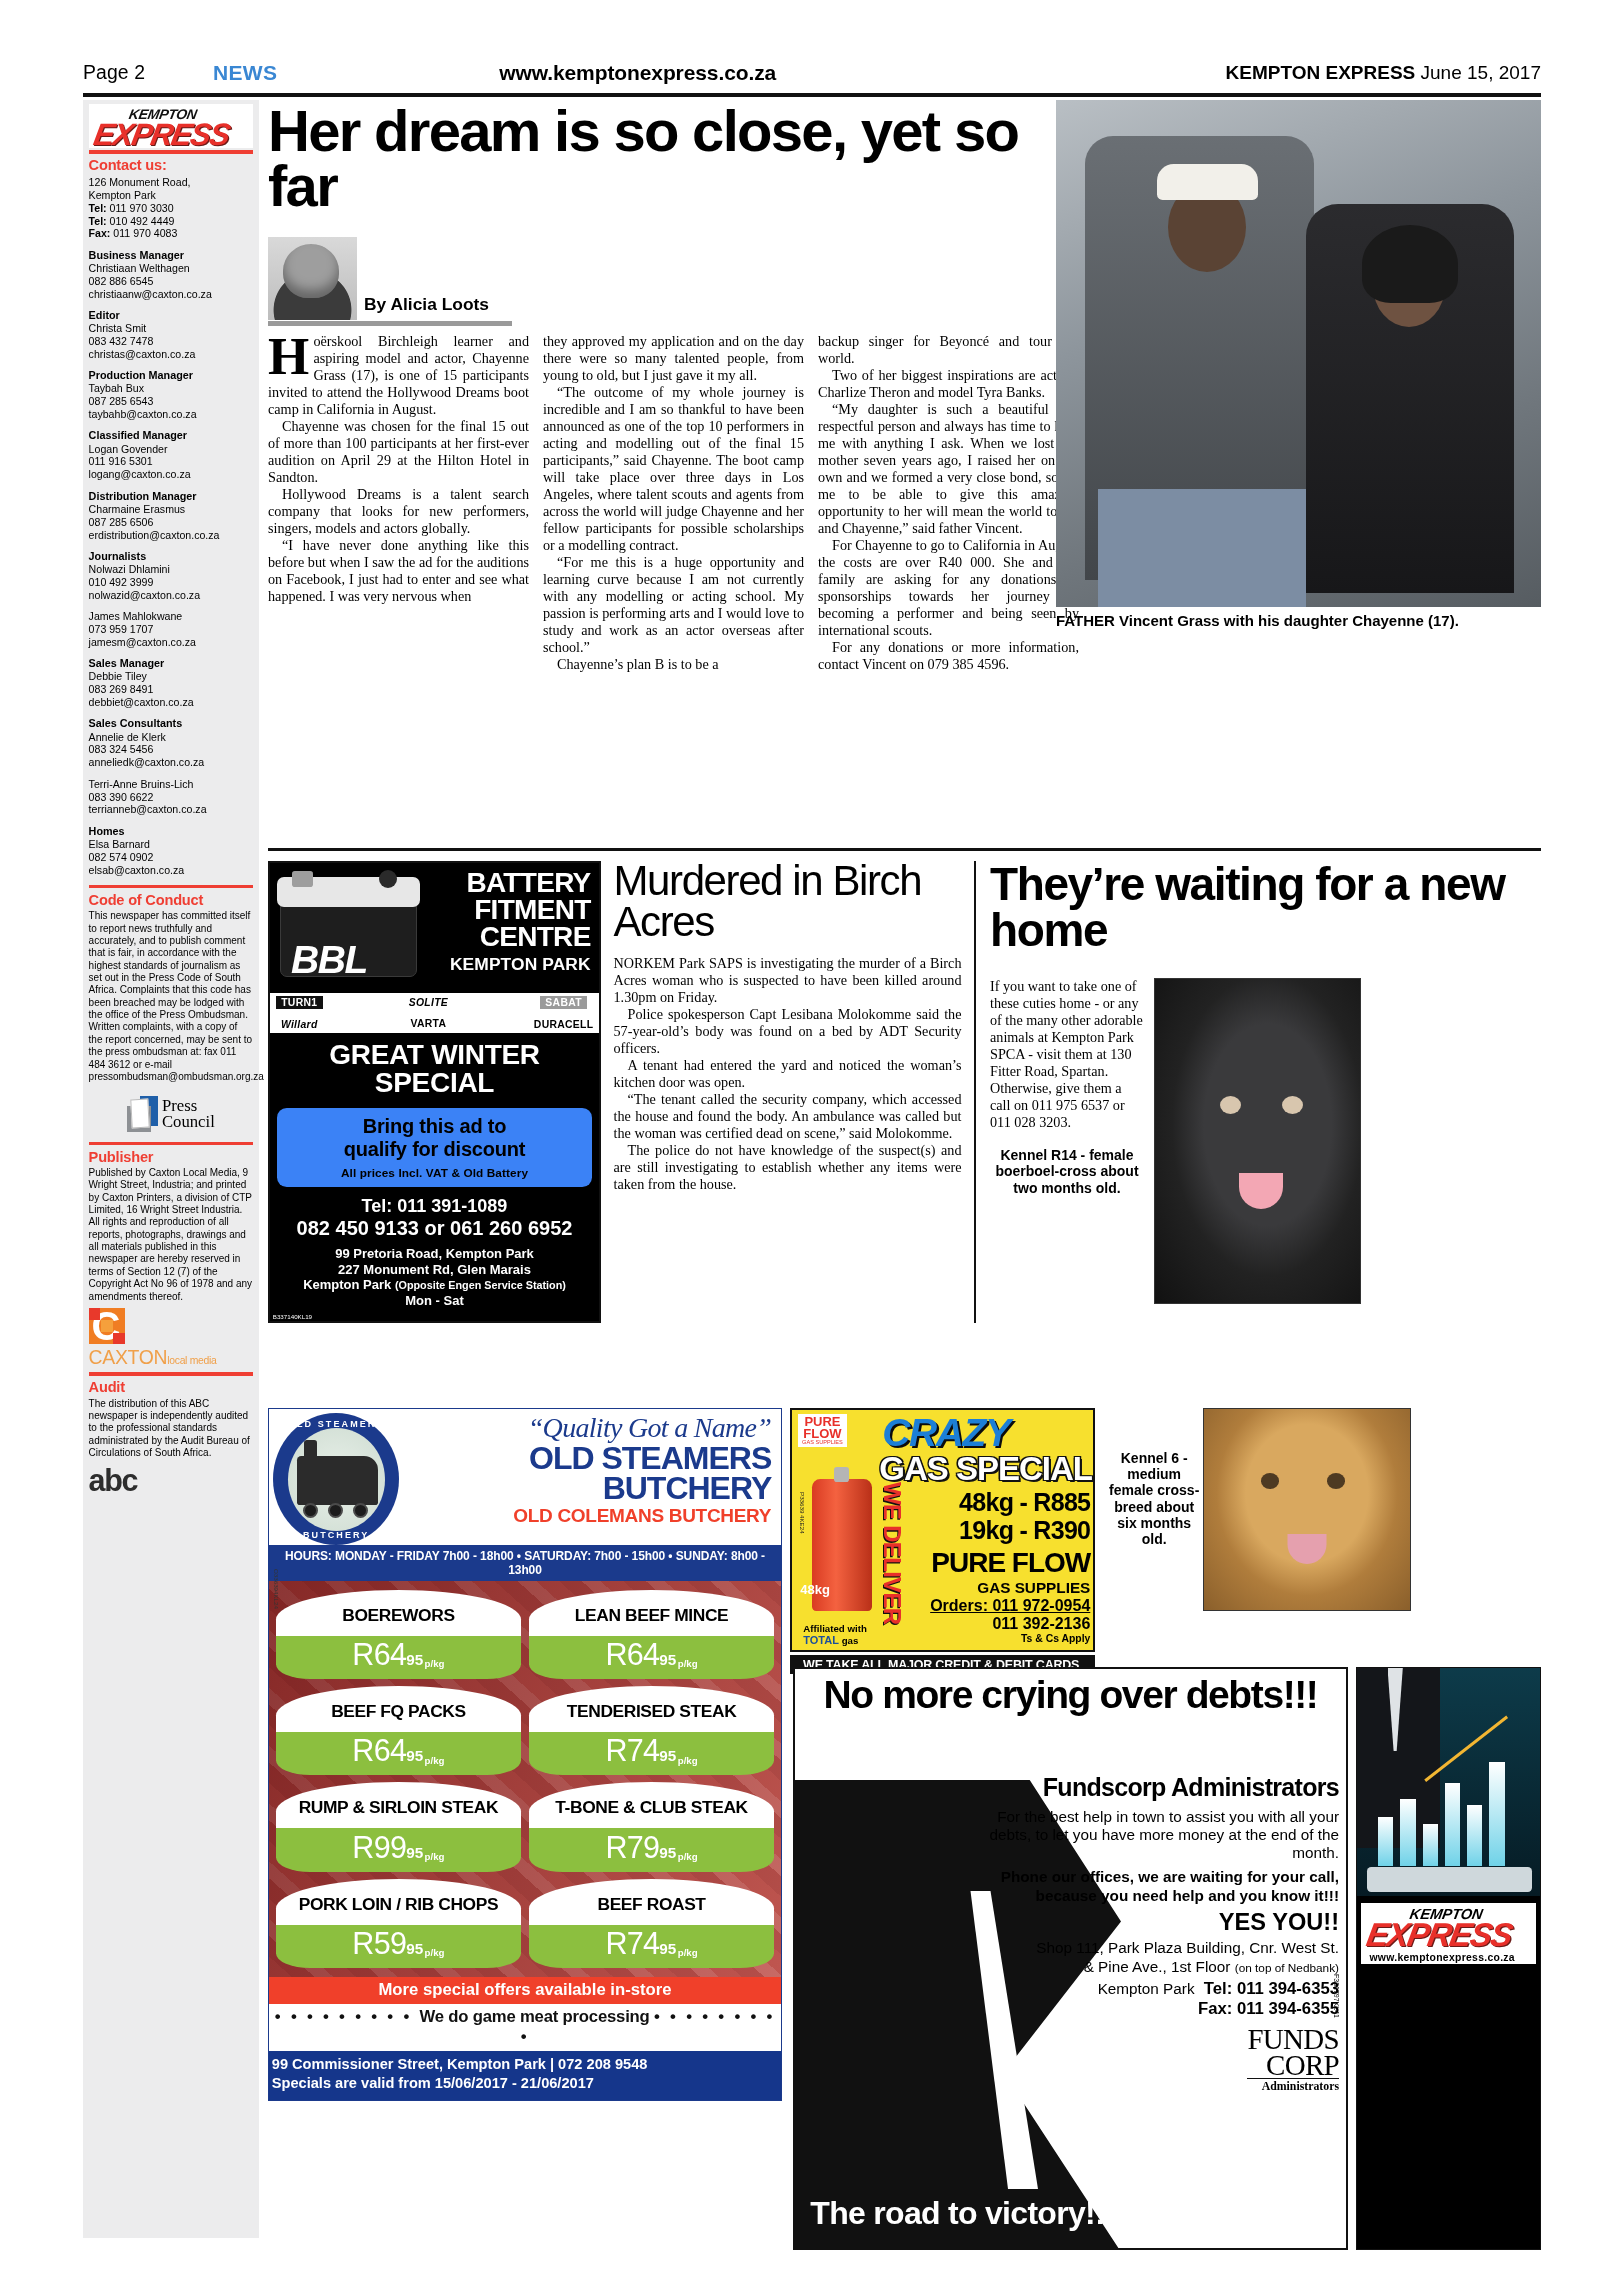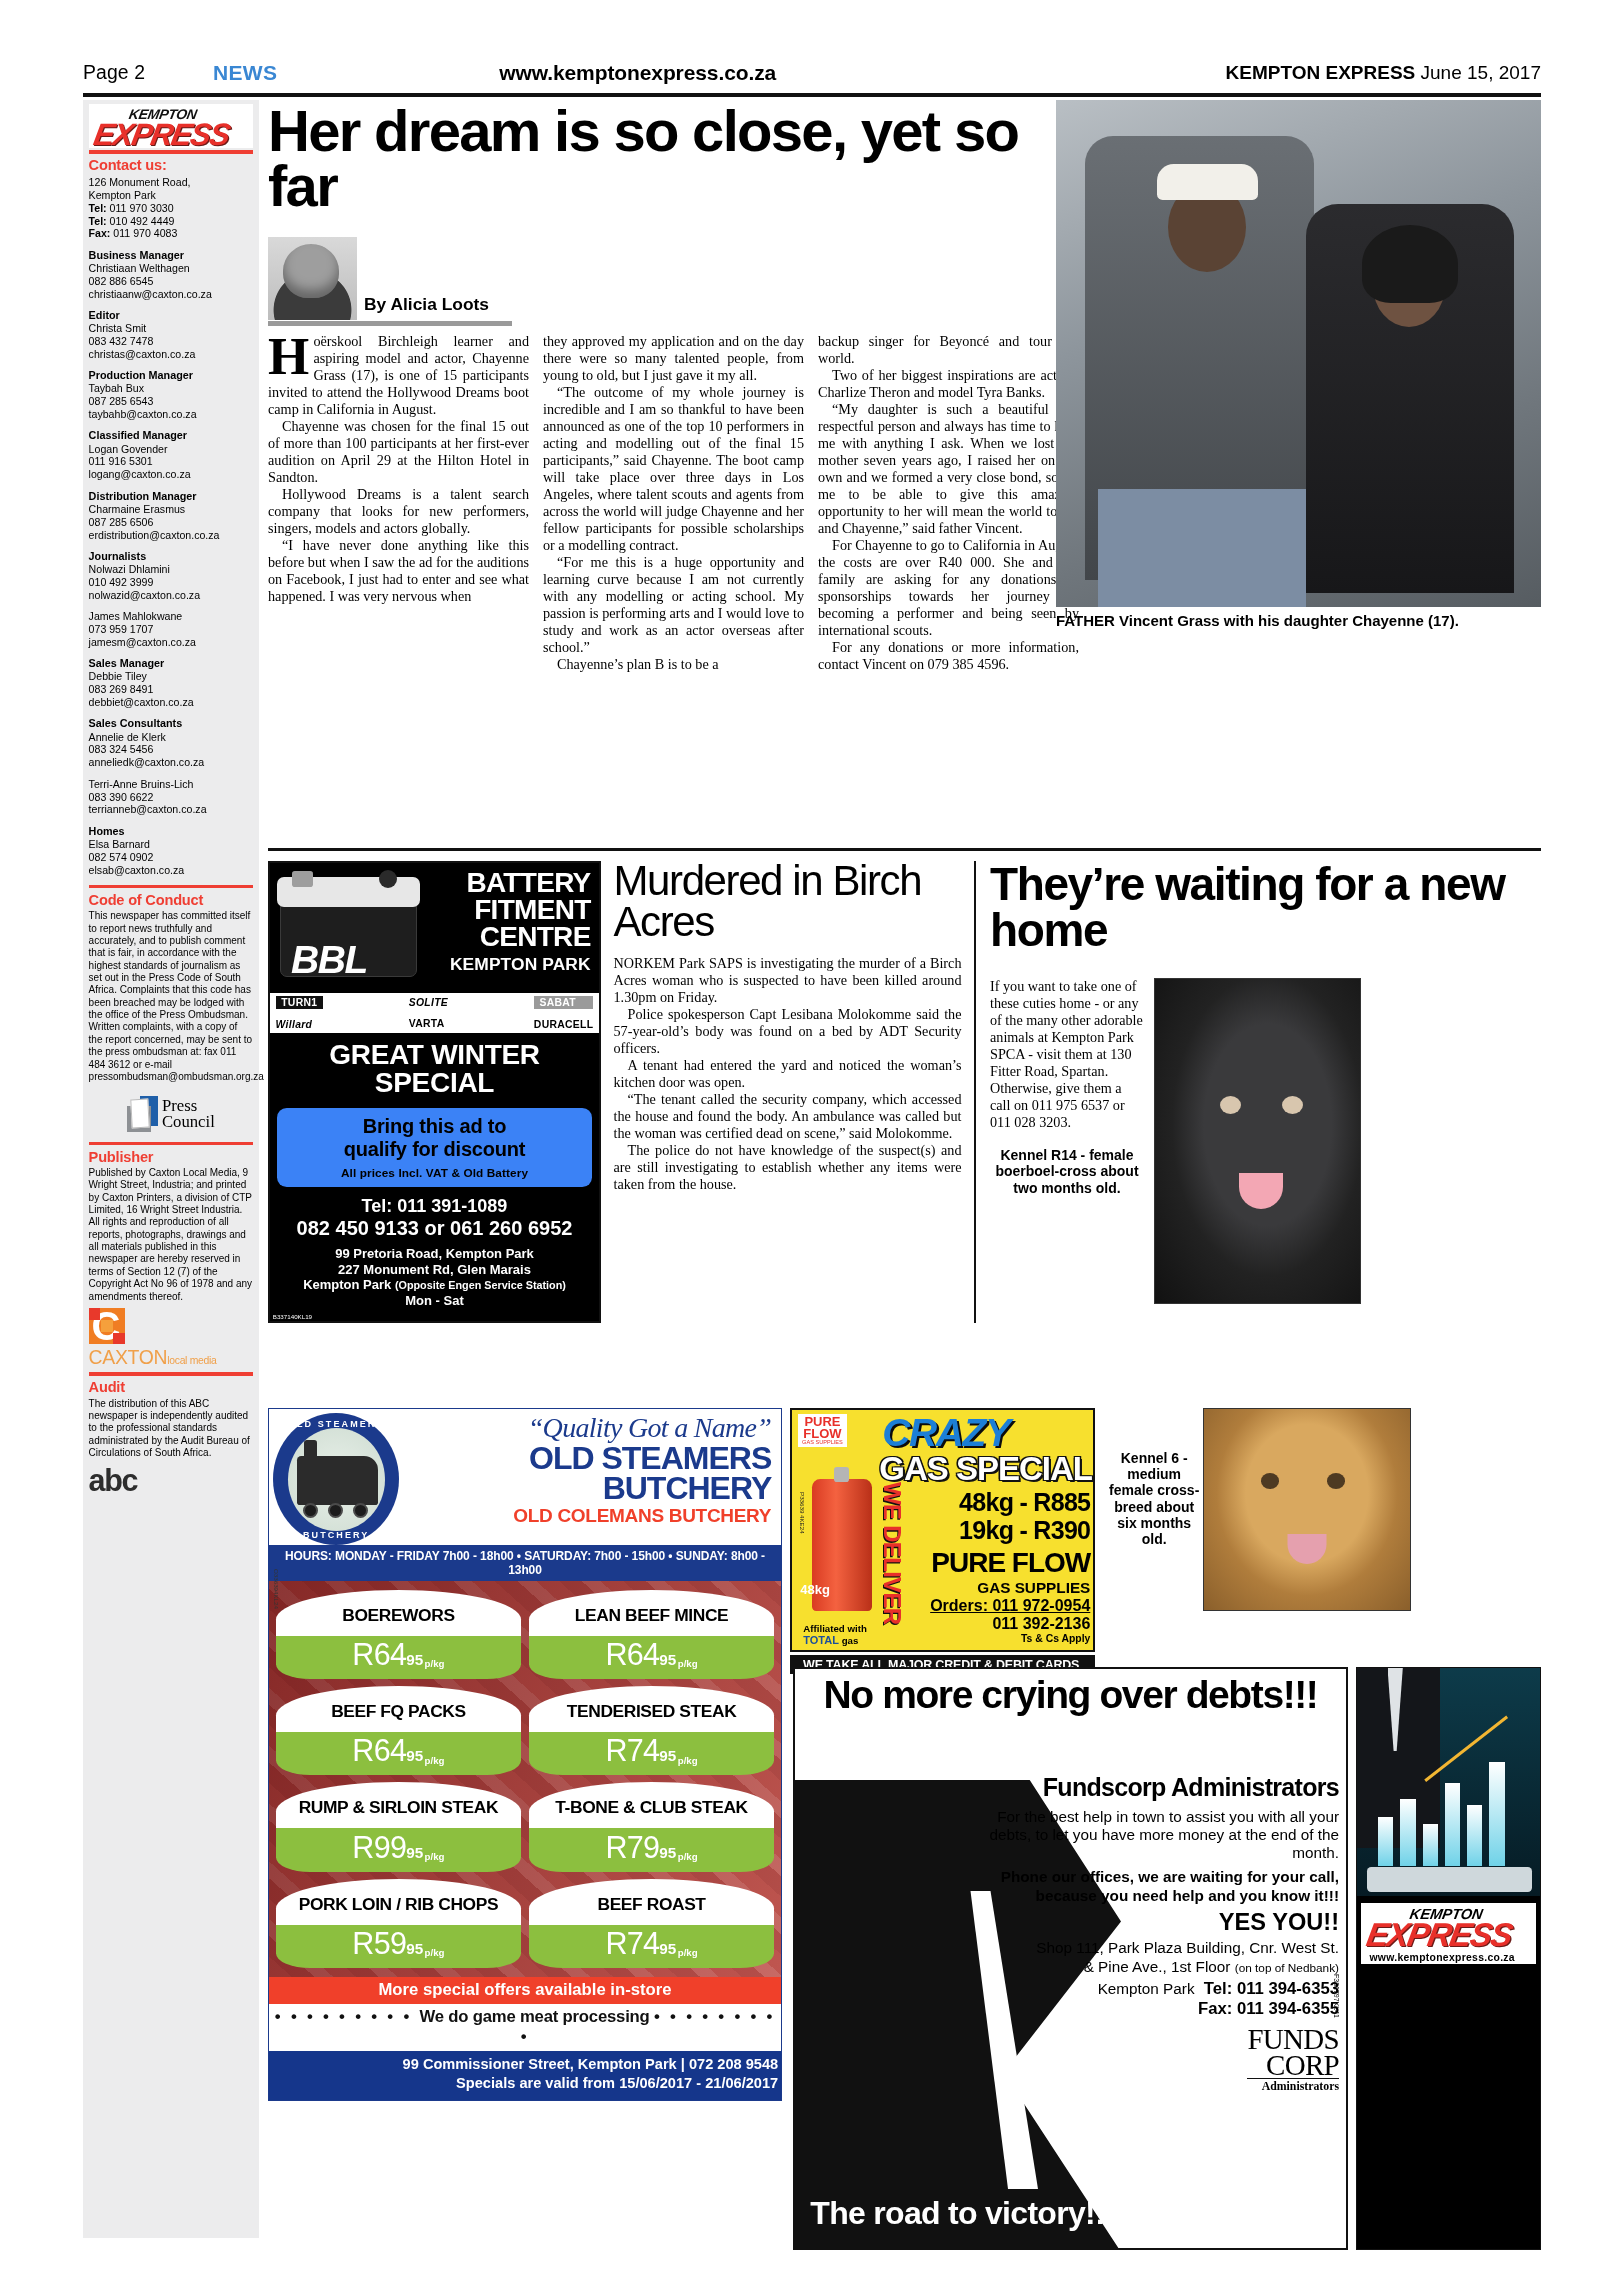--- a/index.html
+++ b/index.html
@@ -150,21 +150,21 @@
   }
   .bbl-batt .body { position: absolute; left: 4.2px; top: 19.4px; width: 137px; height: 89px; background: #1e1e1e; border-radius: 7px; border: 1.4px solid #3a3a3a; }
   .bbl-batt .lid { position: absolute; left: 1.4px; top: 8.3px; width: 143px; height: 30.5px; background: #e7e7e7; border-radius: 7px; }
   .bbl-batt .term1 { position: absolute; left: 16.7px; top: 2.8px; width: 21px; height: 15.3px; background: #9e9e9e; border-radius: 2.8px; }
   .bbl-batt .term2 { position: absolute; left: 103px; top: 1.4px; width: 18px; height: 18px; background: #2a2a2a; border-radius: 50%; }
   .bbl-batt .bbltxt { position: absolute; left: 15.3px; bottom: 4.2px; font-size: 39px; font-weight: 700; letter-spacing: -1.4px; color: #fff; font-style: italic; }
   .bbl-titles { flex: 1; text-align: right; padding-right: 2.8px; }
   .bbl-titles .t { font-size: 28px; font-weight: 700; line-height: .98; letter-spacing: -0.7px; }
   .bbl-titles .kp { font-size: 17.4px; font-weight: 700; margin-top: 2.8px; letter-spacing: 0.1px; }
   .bbl-brands { background: #fff; color: #000; padding: 4.2px 5.6px; display: flex; justify-content: space-between; align-items: center; height: 40px; }
-  .brand-col { display: flex; flex-direction: column; gap: 10px; }
+  .brand-col { display: flex; flex-direction: column; align-items: center; gap: 10px; }
   .bchip { font-size: 10.4px; font-weight: 700; letter-spacing: 0.3px; }
   .bchip.dark { background: #111; color: #fff; padding: 0.7px 5.6px; }
   .bchip.gray { background: #9a9a9a; color: #fff; padding: 0.7px 5.6px; }
   .bchip.it { font-style: italic; }
   .bbl-special { text-align: center; padding: 8.3px 4.2px 2.8px 4.2px; }
   .bbl-special .gw { font-size: 28px; font-weight: 700; letter-spacing: -0.3px; line-height: 1; }
   .bbl-box { background: #3b82f6; color: #000; border-radius: 9.7px; margin: 8.3px 7px; padding: 7px 4.2px; text-align: center; }
   .bbl-box .b1 { font-size: 20px; font-weight: 700; line-height: 1.12; letter-spacing: -0.2px; }
   .bbl-box .b2 { font-size: 11.8px; font-weight: 700; margin-top: 6.2px; letter-spacing: 0.1px; }
   .bbl-tel { text-align: center; font-size: 18px; font-weight: 700; line-height: 1.18; }
@@ -237,21 +237,21 @@
   }
   .pill .bot {
     background: #8cbf3f; color: #fff; border-radius: 0 0 14% 14% / 0 0 34% 34%;
     padding: 1.4px 7px 7px 7px; display: flex; align-items: baseline; justify-content: center;
   }
   .pill .cur { font-size: 30.5px; font-weight: 400; letter-spacing: -0.7px; }
   .pill .cents { font-size: 15.3px; font-weight: 700; }
   .pill .pkg { font-size: 9.7px; font-weight: 700; margin-left: 1.4px; align-self: flex-end; padding-bottom: 2.8px; }
   .more-offers { background: #f0402a; color: #fff; text-align: center; font-size: 16.7px; font-weight: 700; padding: 3.5px 0; }
   .game-meat { background: #fff; color: #111; text-align: center; font-size: 16.7px; font-weight: 700; padding: 3.5px 0; letter-spacing: -0.2px; }
-  .butch-foot { background: #15368b; color: #fff; text-align: right; font-size: 14.6px; font-weight: 700; padding: 4.9px 2.8px 6.2px 2.8px; line-height: 1.3; }
+  .butch-foot { background: #15368b; color: #fff; text-align: left; font-size: 14.6px; font-weight: 700; padding: 4.9px 2.8px 6.2px 2.8px; line-height: 1.3; }
   .butch-code { position: absolute; left: 4.2px; top: 160px; font-size: 6.2px; writing-mode: vertical-rl; color: #333; }
 
   
   .gasad {
     width: 305px; margin-left: 8.3px; background: #f7e02e; border: 2.1px solid #111; position: relative; overflow: hidden;
     height: 244px;
   }
   .pureflow-logo {
     position: absolute; left: 5.6px; top: 4.2px; background: #fff; padding: 1.4px 4.2px;
     font-size: 13px; font-weight: 700; color: #e8302a; line-height: .95; text-align: center;

